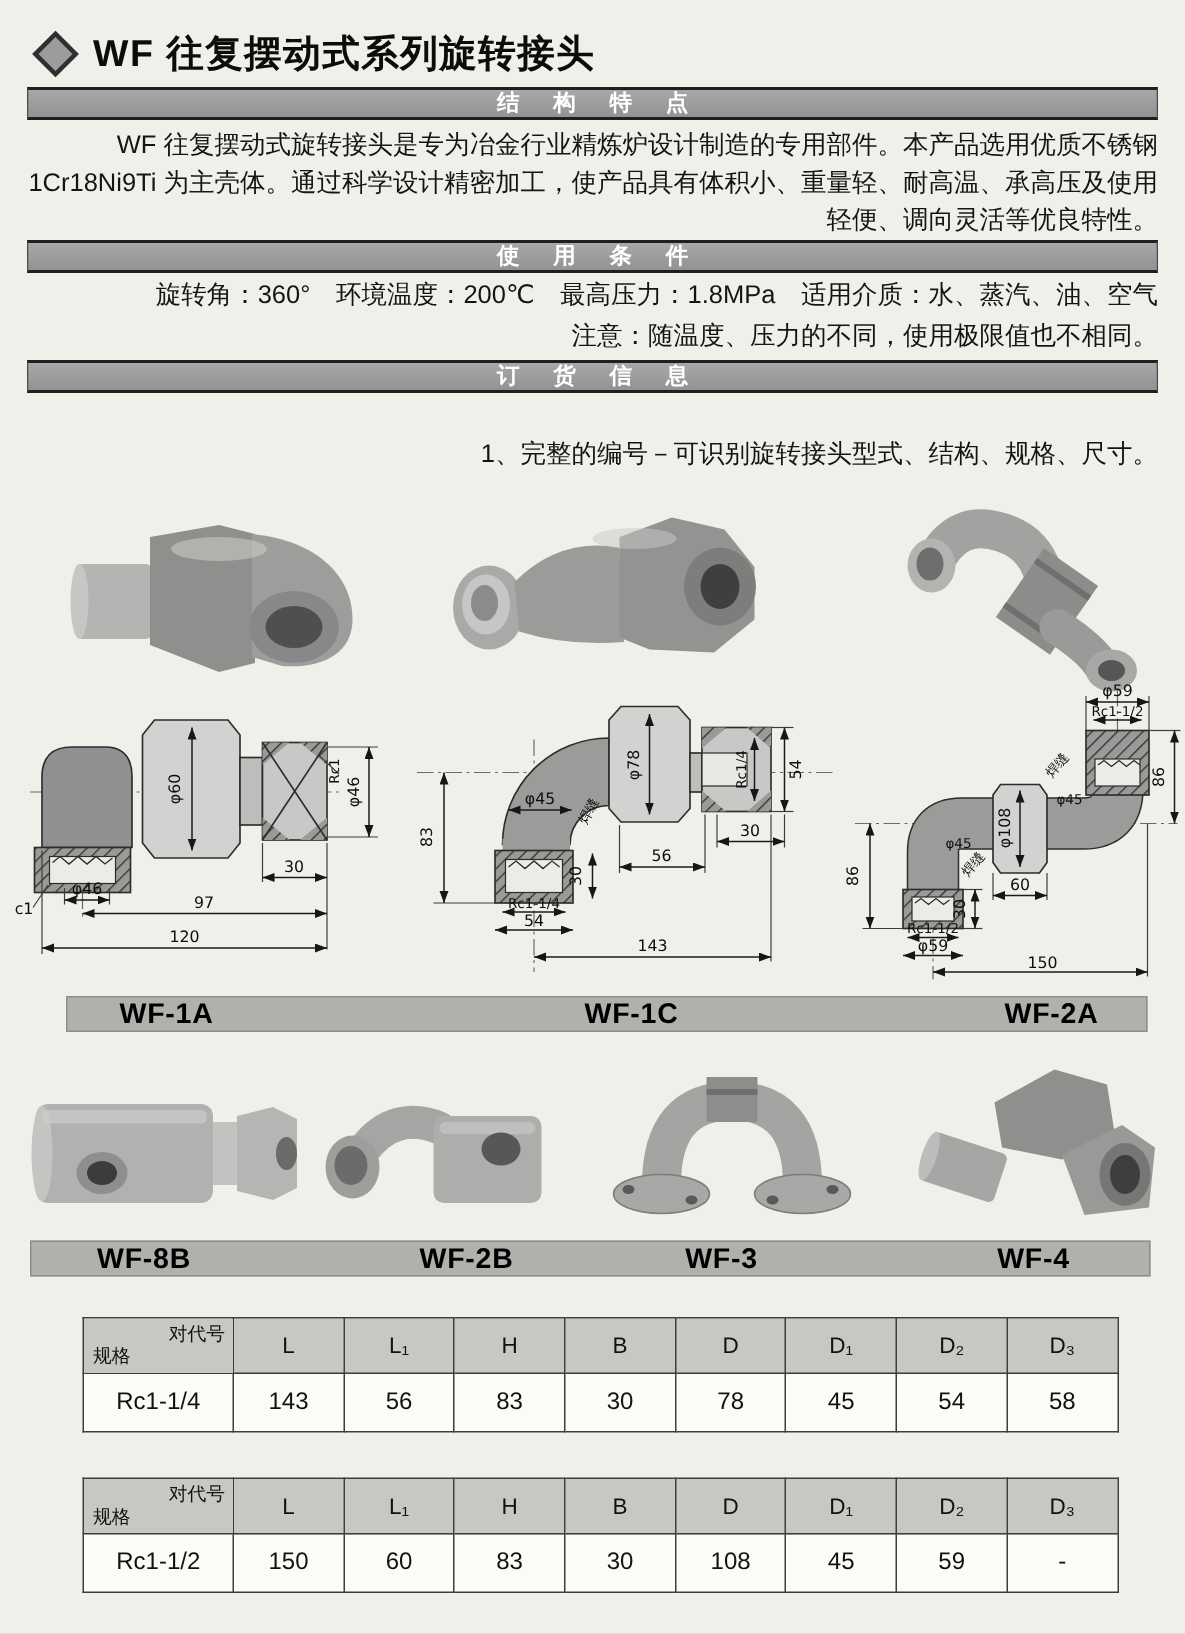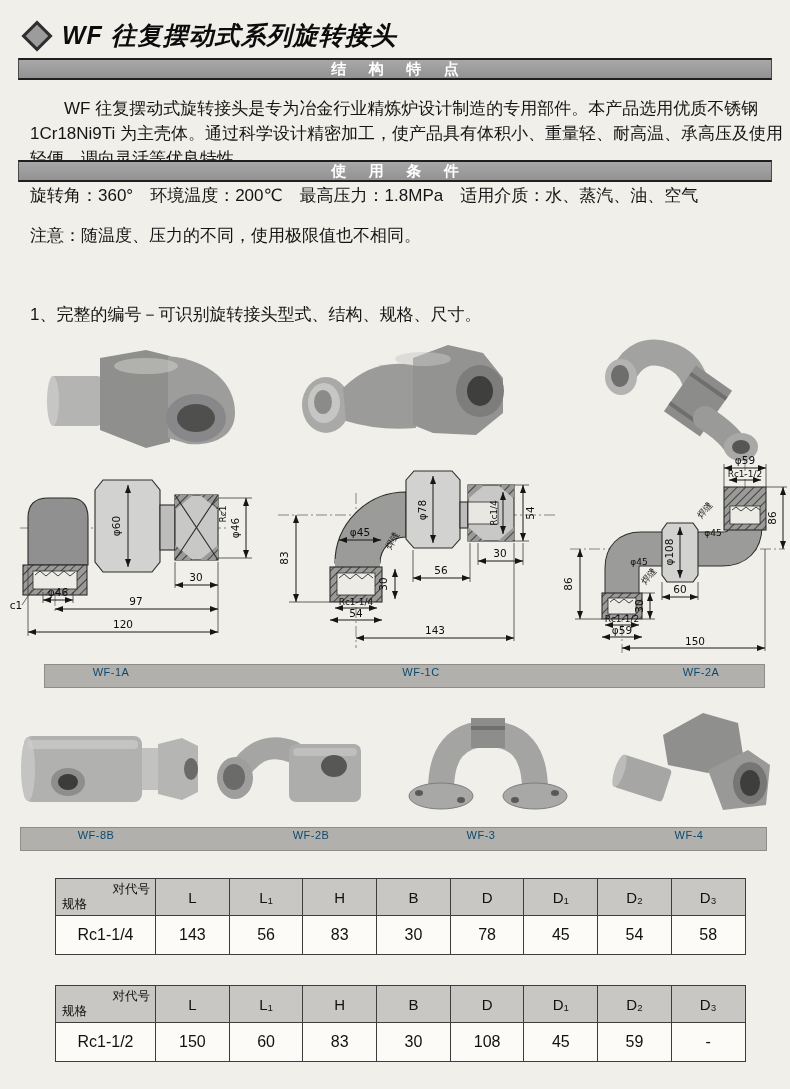--- a/index.html
+++ b/index.html
@@ -1,32 +1,32 @@
 <!DOCTYPE html>
 <html><head>
 <meta charset="utf-8">
 <style>
   html,body{margin:0;padding:0;background:#cfcdc8;}
   .page{position:relative;width:790px;height:1089px;background:#f1efe9;overflow:hidden;
         font-family:"Liberation Sans","DejaVu Sans",sans-serif;color:#191919;}
   
   .title-row{position:absolute;top:19px;left:26px;display:flex;align-items:center;gap:14px;}
   .diamond{width:16px;height:16px;background:#9c9c9c;border:3px solid #2f2f2f;transform:rotate(45deg);}
-  .page-title{margin:0;font-size:25px;font-weight:bold;letter-spacing:1px;color:#0c0c0c;font-style:italic;}
+  .page-title{margin:0;font-size:25px;font-weight:bold;letter-spacing:1px;color:#0c0c0c;}
   
   .sec-bar{position:absolute;left:18px;width:752px;height:18px;background:linear-gradient(#a8a8a8,#929292);
            border-top:2px solid #1f1f1f;border-bottom:2px solid #1f1f1f;border-left:1px solid #4a4a4a;
            border-right:1px solid #4a4a4a;text-align:center;}
   .sec-bar .bar-text{color:#fff;font-weight:bold;font-size:15px;line-height:18px;letter-spacing:1.5em;padding-left:1.5em;}
   
-  .tx{position:absolute;left:18px;width:754px;margin:12px;font-size:17px;line-height:25px;color:#141414;}
+  .tx{position:absolute;left:18px;width:754px;margin:0;font-size:17px;line-height:25px;color:#141414;text-align:right;}
   .indent{text-indent:2em;}
   
   .fig-bar{position:absolute;height:22px;background:#b1b0ac;border:1px solid #8e8d89;}
-  .fig-label{position:absolute;top:1px;transform:translateX(-50%);font-size:11px;font-weight:normal;color:#0c4a6e;letter-spacing:0.5px;}
+  .fig-label{position:absolute;top:1px;transform:translateX(-50%);font-size:19px;font-weight:bold;color:#000000;letter-spacing:0.5px;}
   svg{position:absolute;overflow:visible;}
   .dim{stroke:#1b1b1b;stroke-width:1;}
   .ext{stroke:#3d3d3d;stroke-width:0.8;}
   .cl{stroke:#6a6a6a;stroke-width:0.8;stroke-dasharray:11 3 2 3;fill:none;}
   .oln{stroke:#2c2c2c;stroke-width:1.1;}
   text{fill:#0e0e0e;font-family:"DejaVu Sans","Liberation Sans",sans-serif;}
   .dtx{font-size:10.5px;text-anchor:middle;}
   .dtx9{font-size:9px;text-anchor:middle;}
   
   .dim-table{position:absolute;left:55px;width:690px;border-collapse:collapse;table-layout:fixed;background:#fcfbf8;}
@@ -62,23 +62,26 @@
   </header>
 
   <div class="sec-bar" style="top:58px">
     <span class="bar-text">结构特点</span>
   </div>
   <p class="tx indent" style="top:84px">WF 往复摆动式旋转接头是专为冶金行业精炼炉设计制造的专用部件。本产品选用优质不锈钢 1Cr18Ni9Ti 为主壳体。通过科学设计精密加工，使产品具有体积小、重量轻、耐高温、承高压及使用轻便、调向灵活等优良特性。</p>
 
   <div class="sec-bar" style="top:160px">
     <span class="bar-text">使用条件</span>
   </div>
-  <p class="tx" style="top:171px">旋转角：360°　环境温度：200℃　最高压力：1.8MPa　适用介质：水、蒸汽、油、空气</p>
+  <p class="tx" style="top:184px">旋转角：360°　环境温度：200℃　最高压力：1.8MPa　适用介质：水、蒸汽、油、空气</p>
   <p class="tx" style="top:211px">注意：随温度、压力的不同，使用极限值也不相同。</p>
 
+  <div class="sec-bar" style="top:240px">
+    <span class="bar-text">订货信息</span>
+  </div>
   <p class="tx" style="top:290px">1、完整的编号－可识别旋转接头型式、结构、规格、尺寸。</p>
 
   <svg style="left:48px;top:338px" width="200" height="122" viewBox="0 0 200 122">
     <rect x="2" y="38" width="52" height="50" rx="5" fill="#b4b4b2"></rect>
     <ellipse cx="5" cy="63" rx="6" ry="25" fill="#c6c6c4"></ellipse>
     <polygon points="52,20 98,12 122,18 122,104 98,110 52,92" fill="#8f8f8d"></polygon>
     <path d="M120,18 C162,22 187,45 187,75 C187,98 166,108 140,106 L120,100 Z" fill="#9d9d9b"></path>
     <ellipse cx="148" cy="80" rx="30" ry="24" fill="#88888a"></ellipse>
     <ellipse cx="148" cy="80" rx="19" ry="14" fill="#4f4f4d"></ellipse>
     <ellipse cx="98" cy="28" rx="32" ry="8" fill="#cdcdcb" opacity="0.55"></ellipse>

